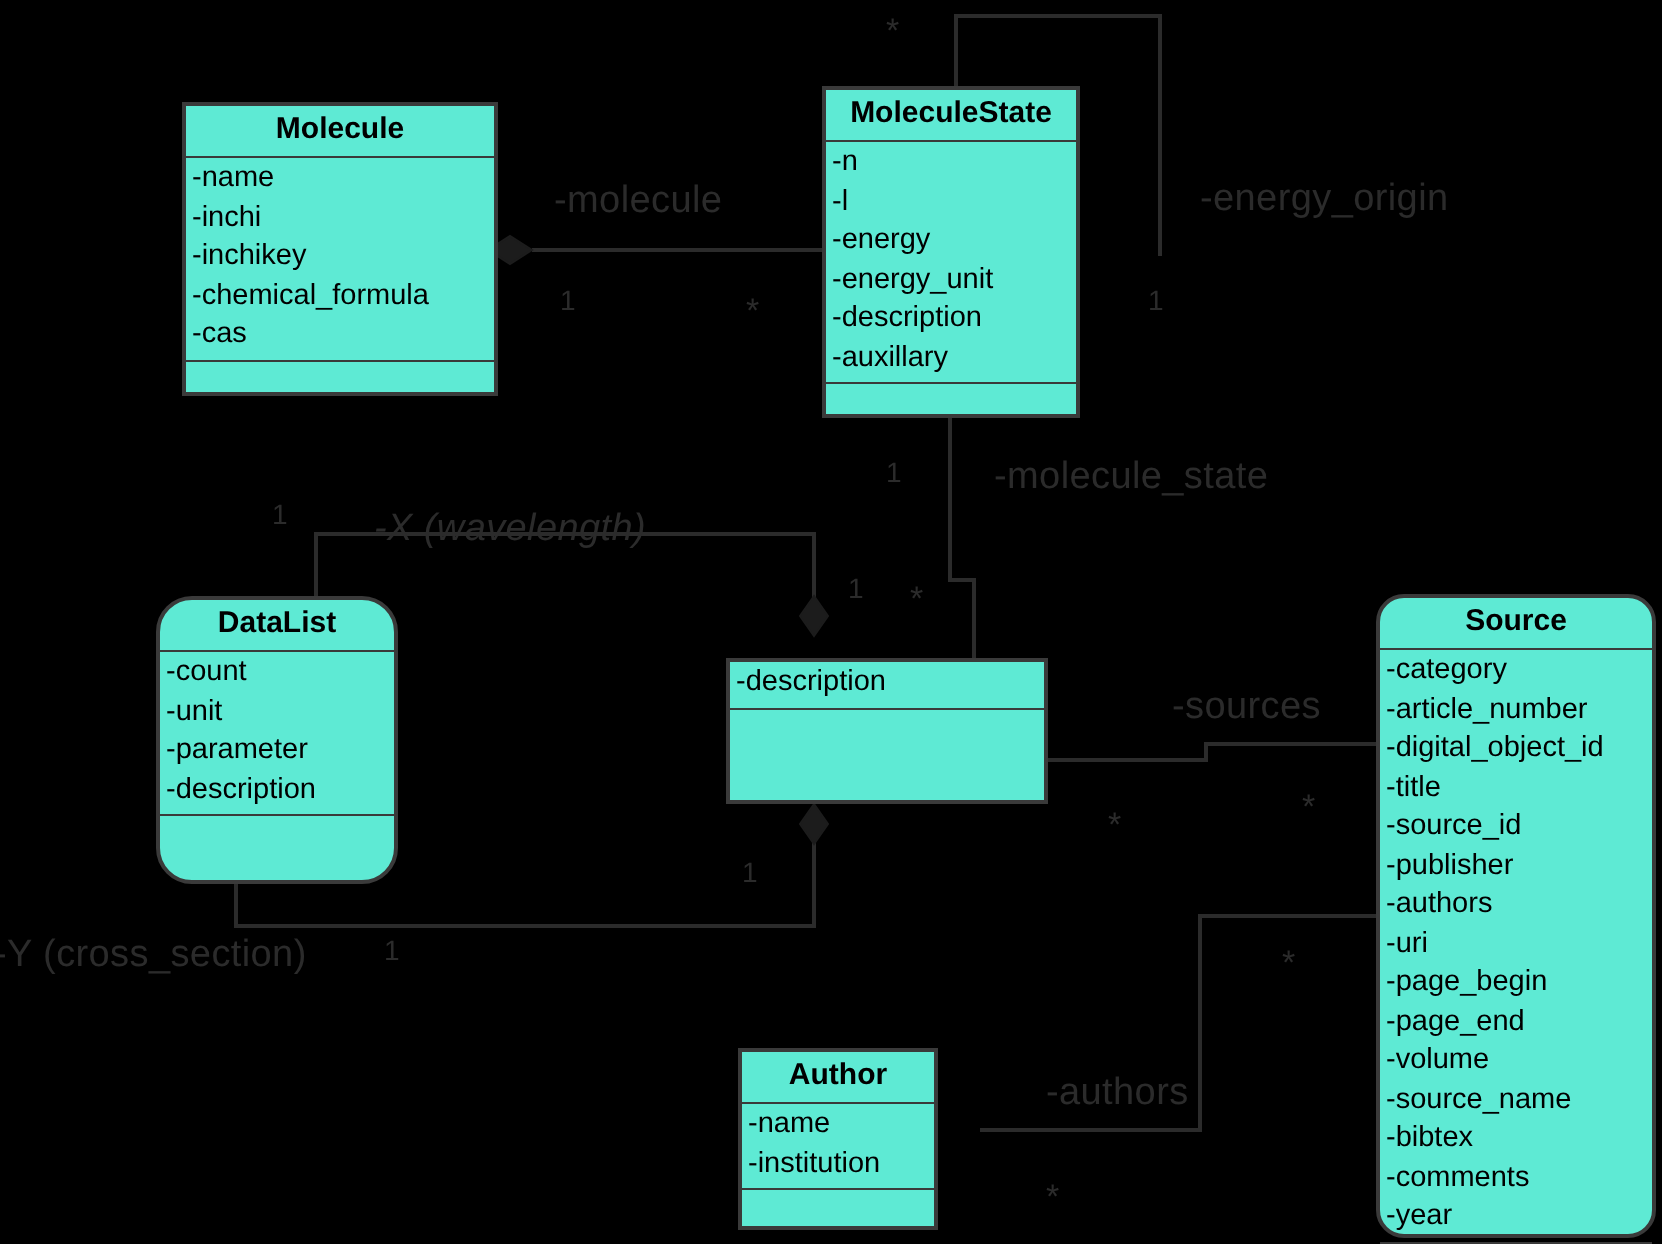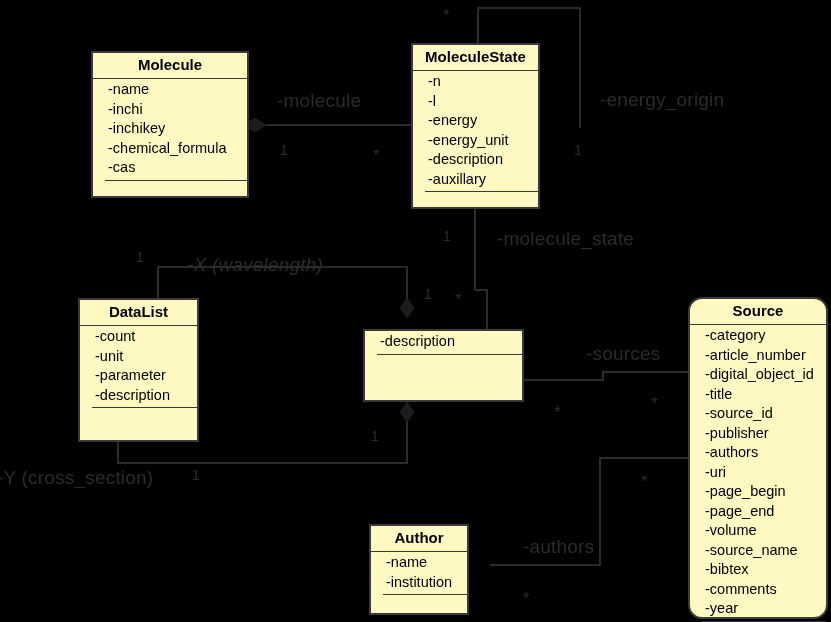--- a/index.html
+++ b/index.html
@@ -11,39 +11,38 @@
     position: relative;
     width: 831px;
     height: 622px;
     background: #000000;
     overflow: hidden;
     font-family: "Liberation Sans", sans-serif;
   }
   
   .uml-class {
     position: absolute;
-    background: #fef9c3;
+    background: #5eead4;
     border: 2px solid #3a3a3a;
     box-sizing: border-box;
     z-index: 5;
   }
   .uml-title {
     text-align: center;
     font-weight: bold;
     font-size: 15px;
     color: #000000;
     padding: 3px 4px 4px 4px;
     border-bottom: 1px solid #3a3a3a;
     line-height: 18px;
     white-space: nowrap;
   }
   .uml-attrs {
     padding: 1px 2px 2px 3px;
     border-bottom: 1px solid #3a3a3a;
-    margin-left: 12px;
   }
   .uml-attr {
     font-size: 14.5px;
     color: #000000;
     line-height: 19.5px;
     white-space: nowrap;
   }
   .uml-ops {
     height: 22px;
   }
@@ -130,21 +129,21 @@
       <div class="uml-attr">-n</div>
       <div class="uml-attr">-l</div>
       <div class="uml-attr">-energy</div>
       <div class="uml-attr">-energy_unit</div>
       <div class="uml-attr">-description</div>
       <div class="uml-attr">-auxillary</div>
     </div>
     <div class="uml-ops"></div>
   </div>
 
-  <div class="uml-class" style="left:78px; top:298px; width:121px; height:144px;">
+  <div class="uml-class" style="left:78px; top:298px; width:121px; height:144px;border-radius:18px;">
     <div class="uml-title">DataList</div>
     <div class="uml-attrs">
       <div class="uml-attr">-count</div>
       <div class="uml-attr">-unit</div>
       <div class="uml-attr">-parameter</div>
       <div class="uml-attr">-description</div>
     </div>
     <div class="uml-ops"></div>
   </div>
 

